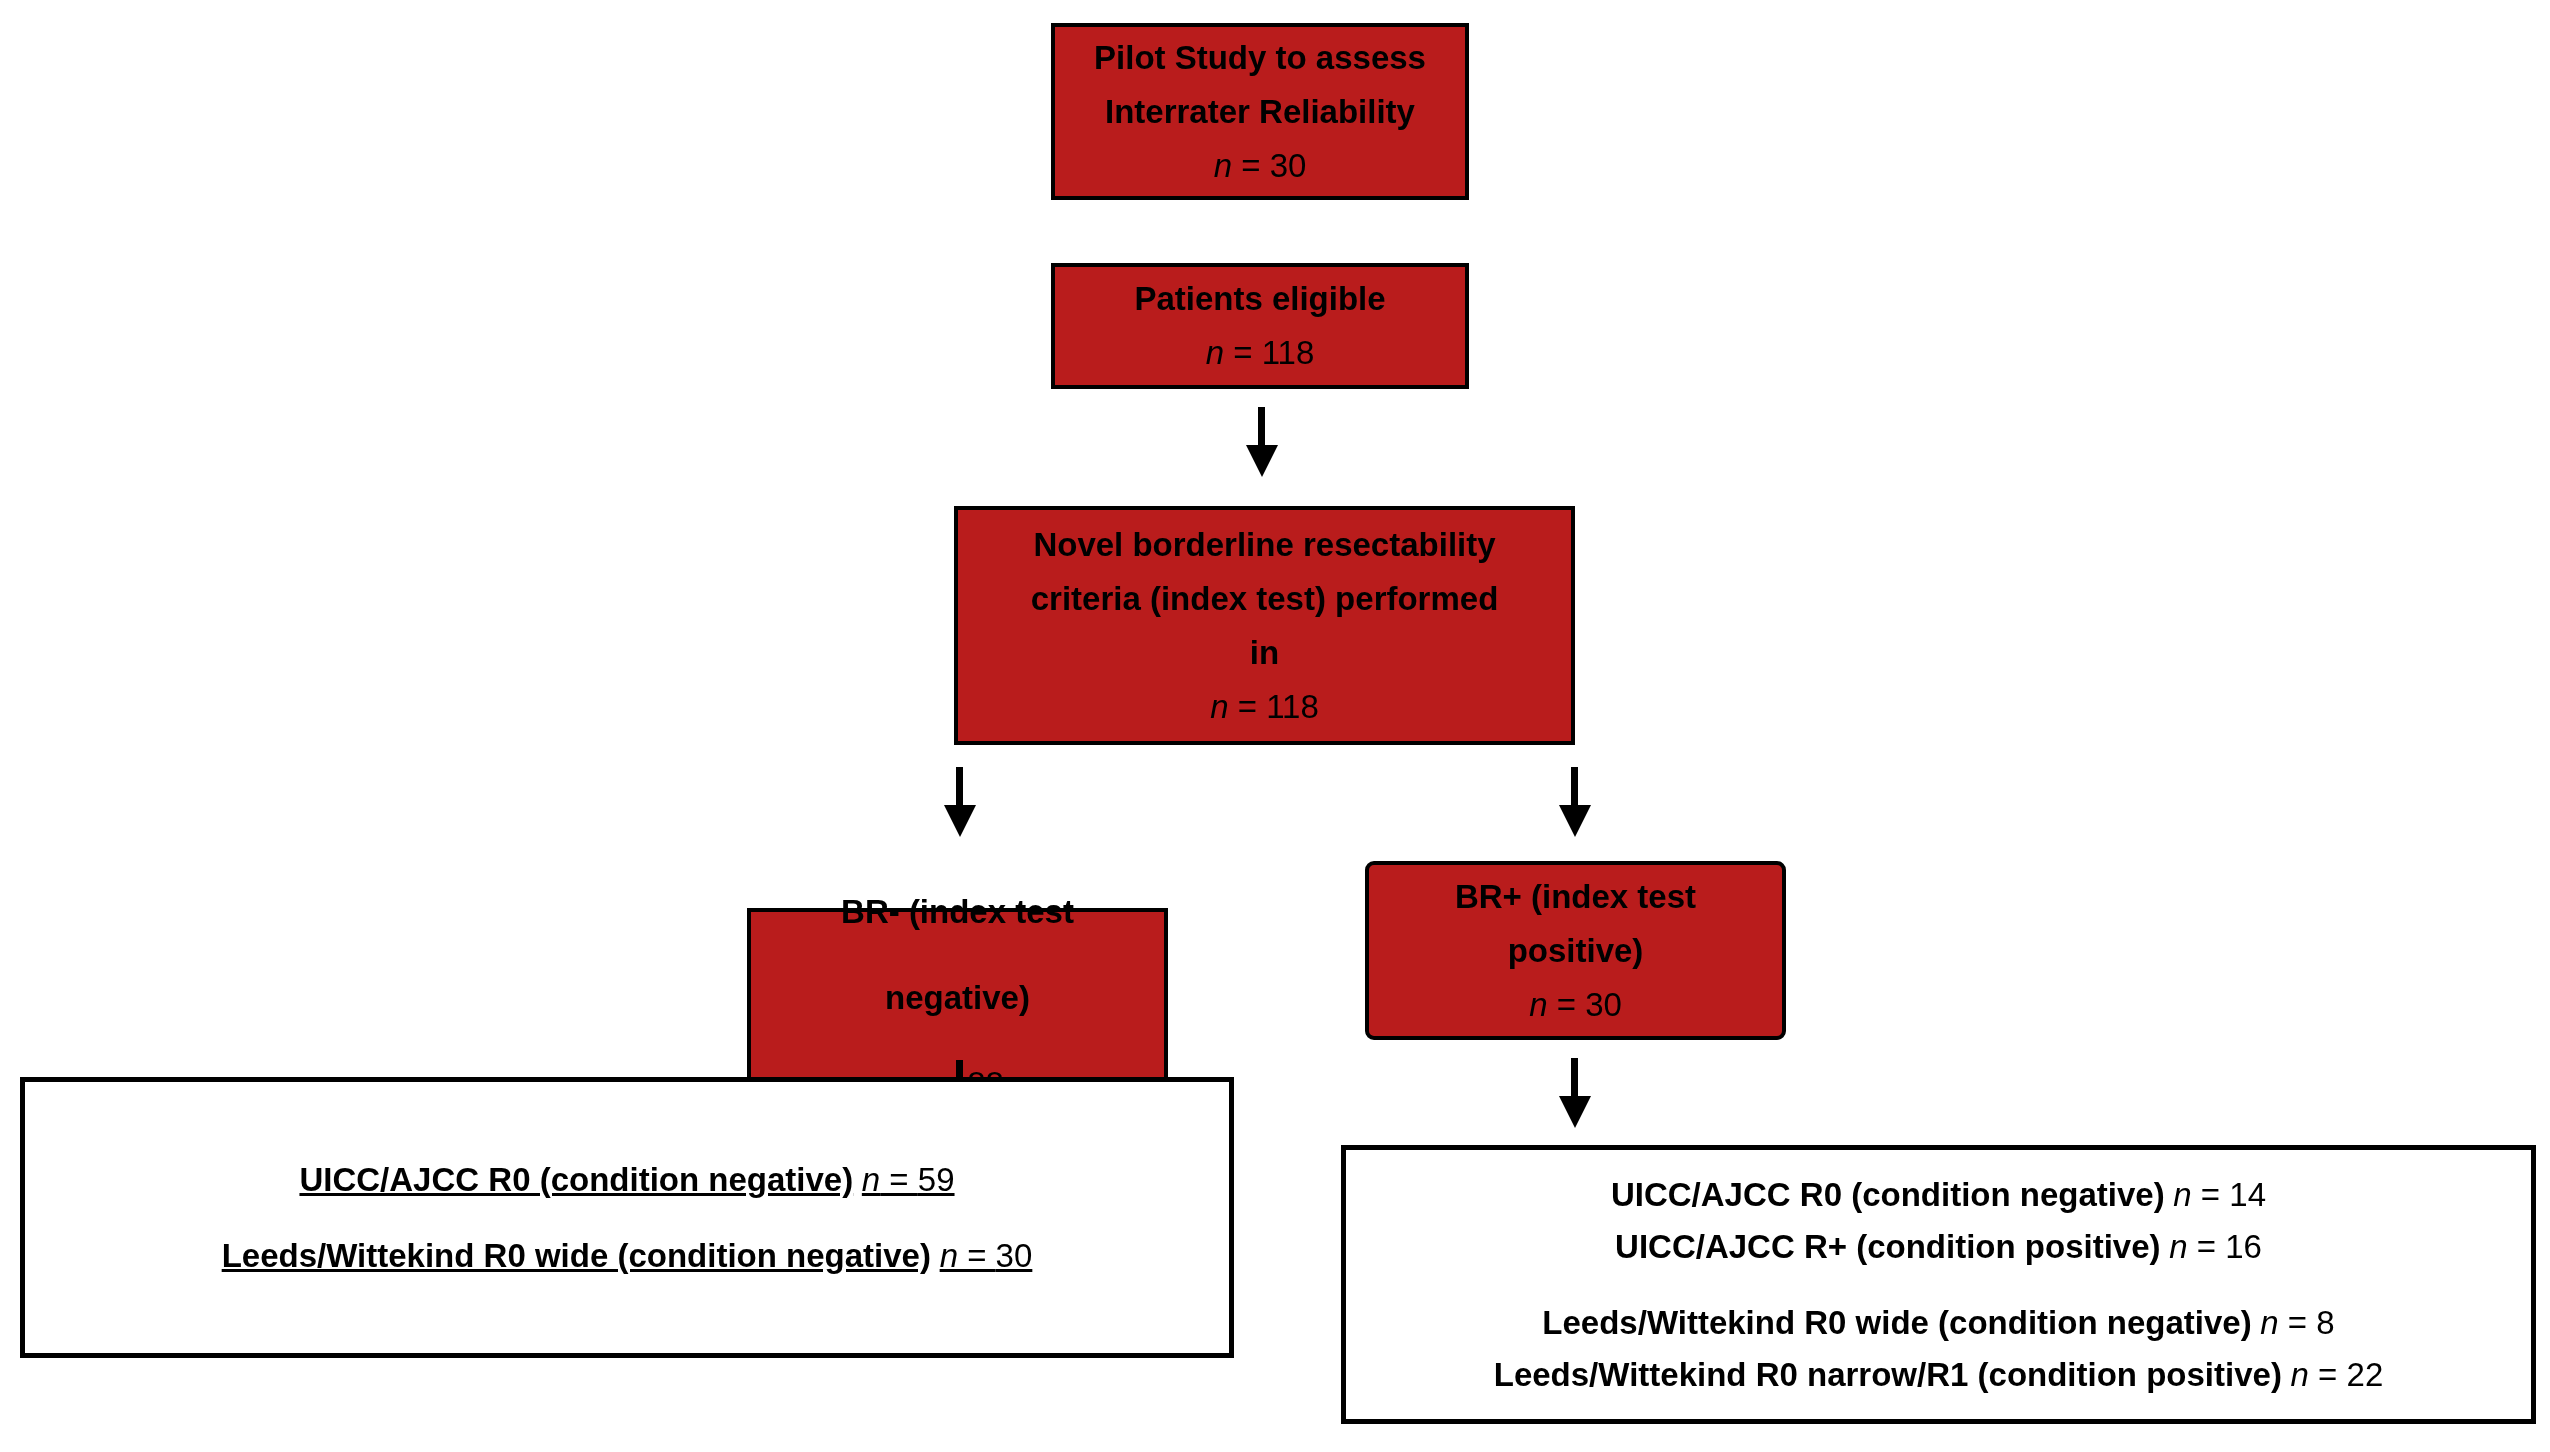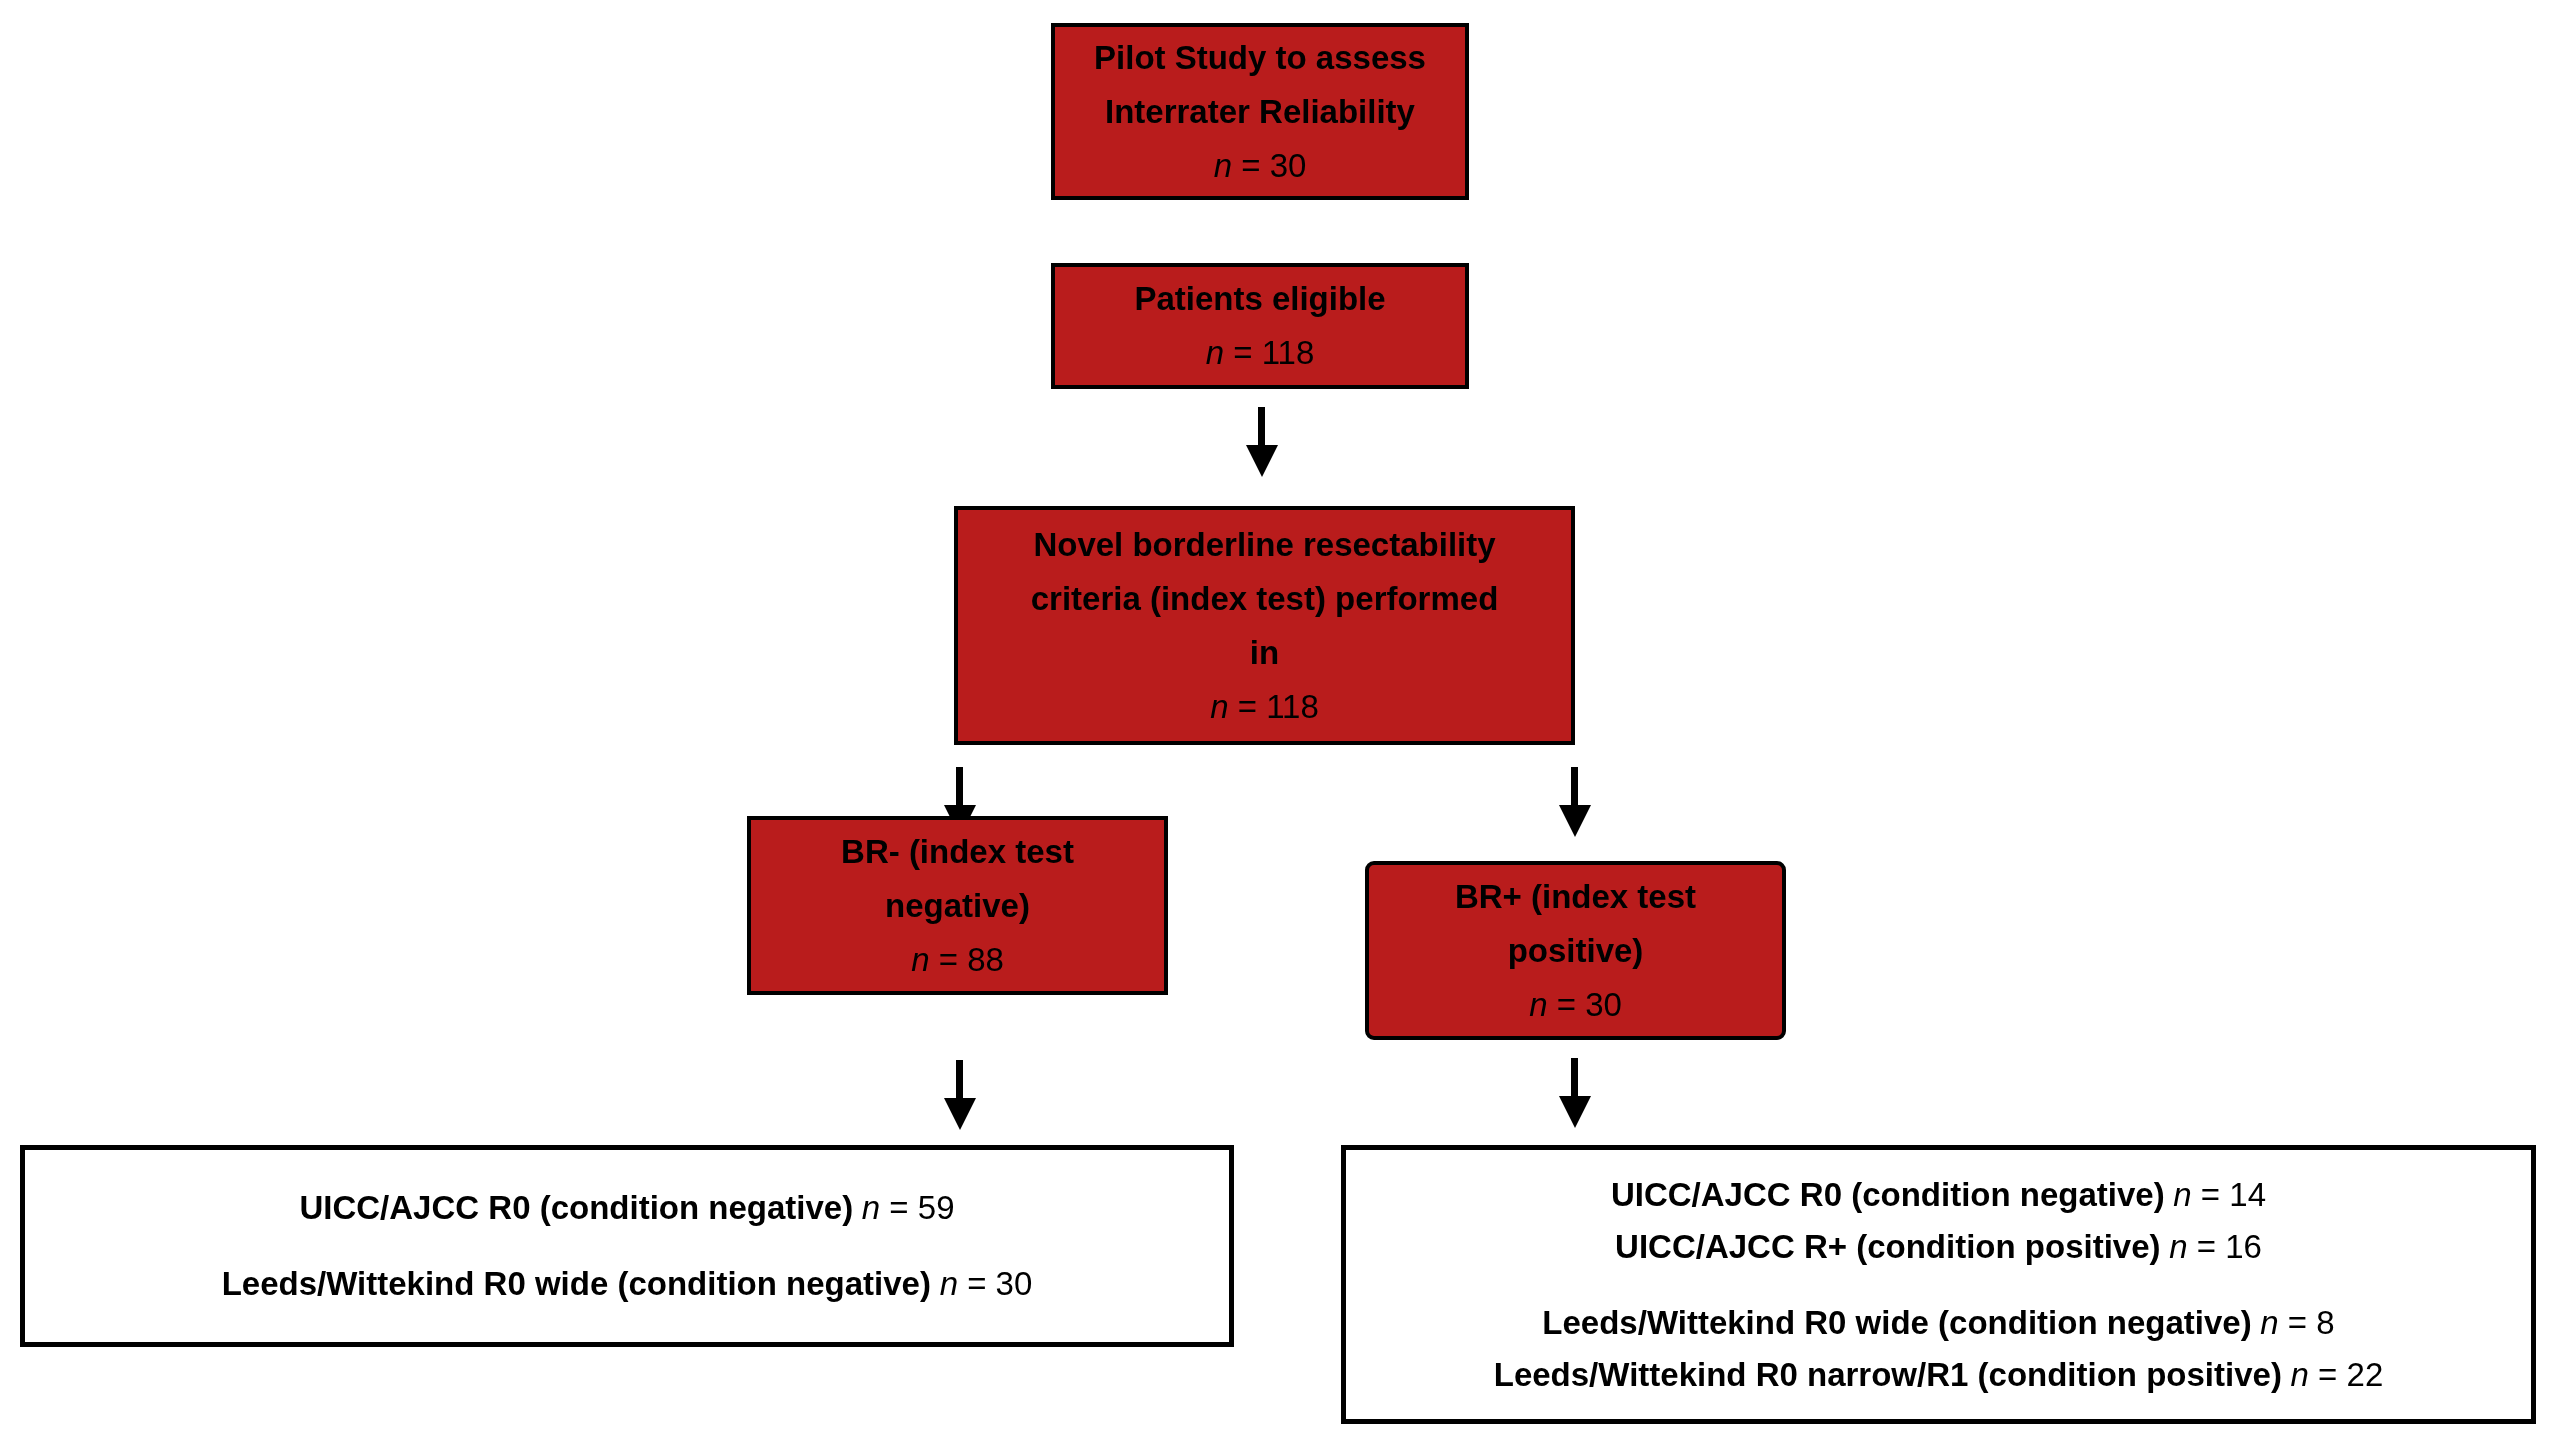--- a/index.html
+++ b/index.html
@@ -82,21 +82,21 @@
   <div class="arrow" style="left:942px;top:767px;">
     <div class="shaft"></div>
     <div class="head"></div>
   </div>
 
   <div class="arrow" style="left:1557px;top:767px;">
     <div class="shaft"></div>
     <div class="head"></div>
   </div>
 
-  <div class="box" style="left:747px;top:816px;width:421px;height:179px;">
+  <div class="box" style="left:747px;top:908px;width:421px;height:179px;gap:32px;">
     <div class="bline">BR- (index test</div>
     <div class="bline">negative)</div>
     <div class="nline"><span class="nvar">n</span><span class="eq"> = </span><span>88</span></div>
   </div>
 
   <div class="box" style="left:1365px;top:861px;width:421px;height:179px;border-radius:9px;">
     <div class="bline">BR+ (index test</div>
     <div class="bline">positive)</div>
     <div class="nline"><span class="nvar">n</span><span class="eq"> = </span><span>30</span></div>
   </div>
@@ -104,21 +104,21 @@
   <div class="arrow" style="left:942px;top:1060px;">
     <div class="shaft"></div>
     <div class="head"></div>
   </div>
 
   <div class="arrow" style="left:1557px;top:1058px;">
     <div class="shaft"></div>
     <div class="head"></div>
   </div>
 
-  <div class="obox" style="left:20px;top:1145px;width:1214px;height:202px;">
+  <div class="obox" style="left:20px;top:1077px;width:1214px;height:281px;text-decoration:underline;">
     <div class="grp">
       <div class="oline">
         <span class="lbl">UICC/AJCC R0 (condition negative)</span><span class="nexp"><span class="nvar">n</span><span class="eq"> = </span><span>59</span></span>
       </div>
     </div>
     <div class="grp leeds">
       <div class="oline">
         <span class="lbl">Leeds/Wittekind R0 wide (condition negative)</span><span class="nexp"><span class="nvar">n</span><span class="eq"> = </span><span>30</span></span>
       </div>
     </div>

